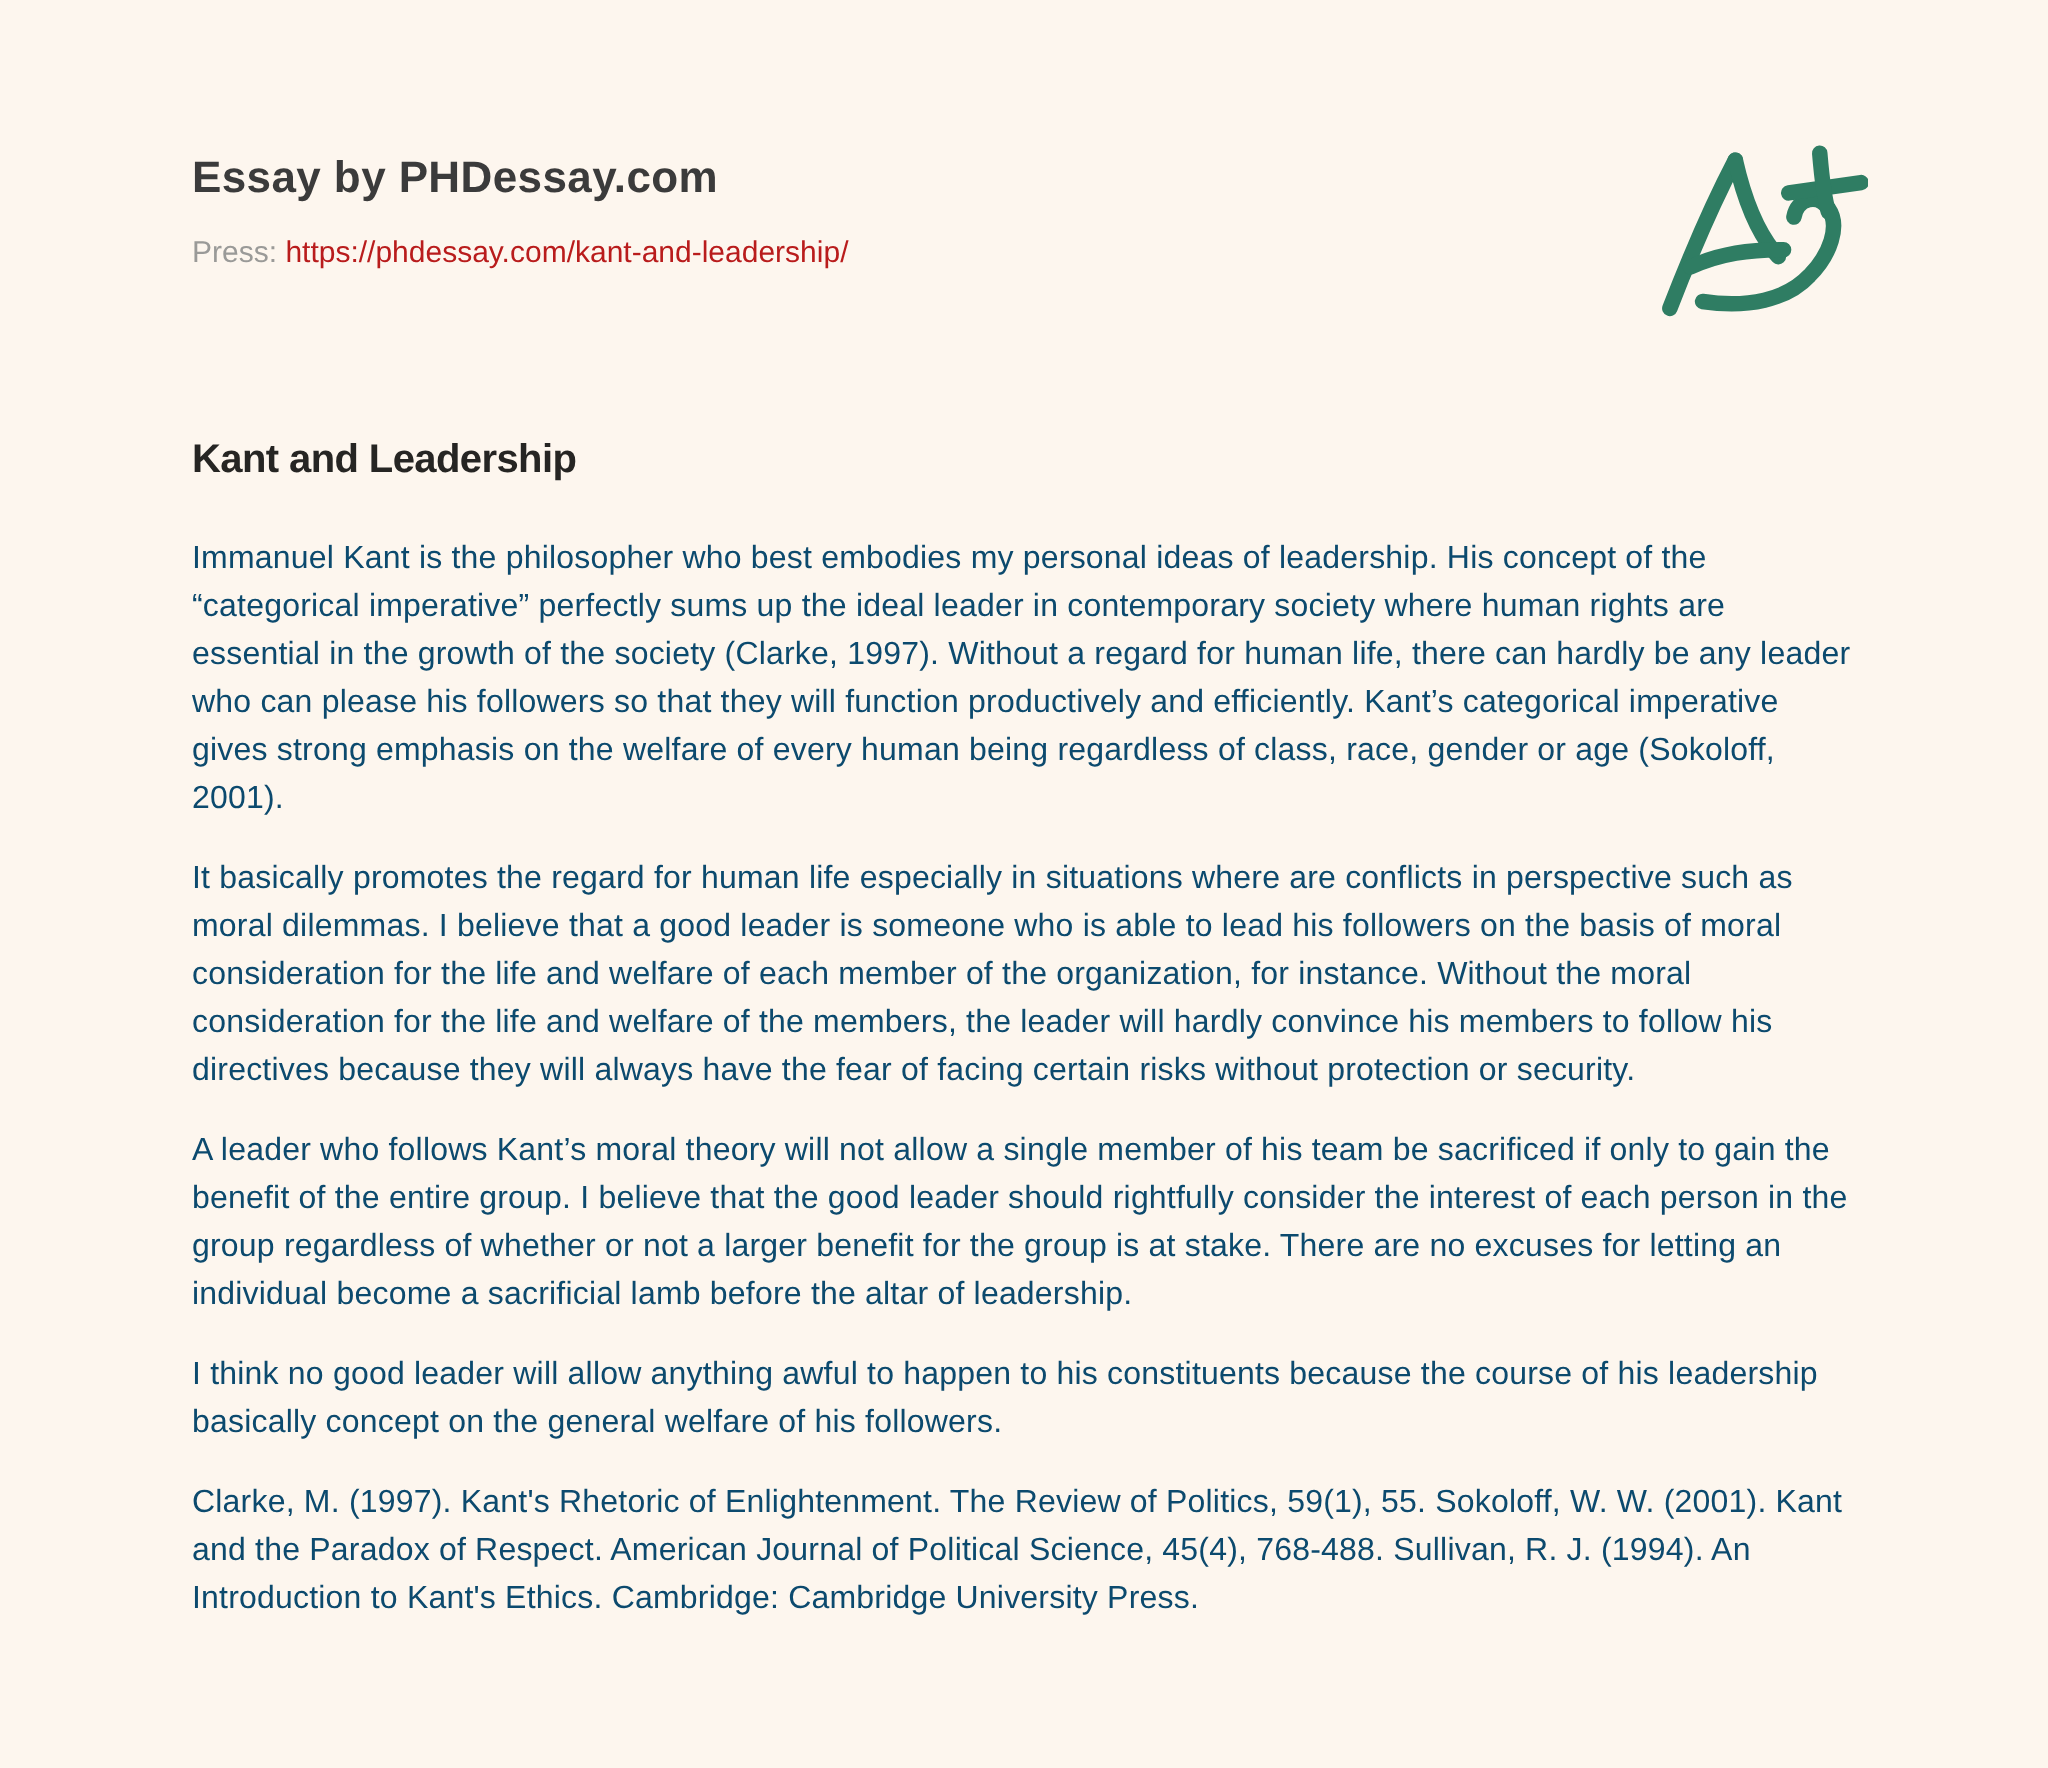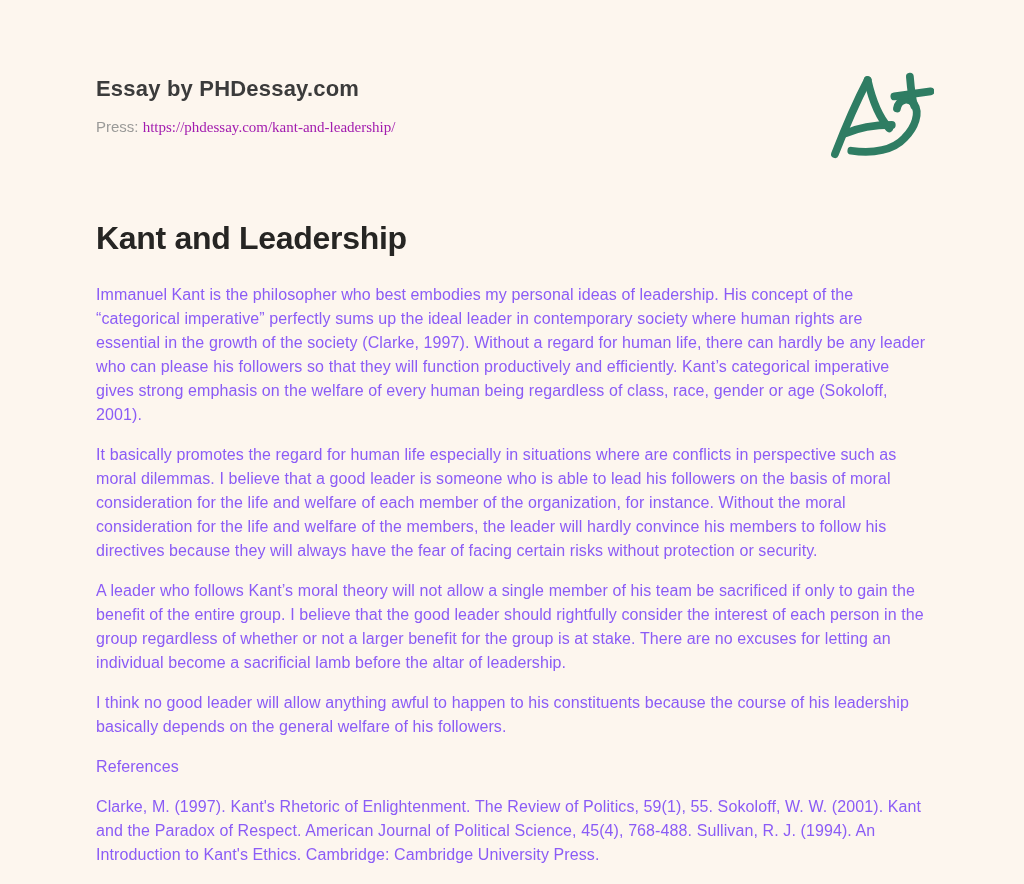--- a/index.html
+++ b/index.html
@@ -24,46 +24,45 @@
     font-weight: 700;
     color: #3b3b3b;
     letter-spacing: 0.2px;
   }
   .source-line {
     margin-top: 16px;
     font-size: 15px;
     color: #9a9a98;
   }
   .source-line a {
-    color: #a21caf;
+    color: #b91c1c;
     text-decoration: none;
-    font-family: Liberation Serif, serif;
   }
   .logo-wrap {
     position: absolute;
     top: 70px;
     right: 90px;
     width: 112px;
     height: 96px;
   }
   .logo-wrap svg { width: 100%; height: 100%; }
   .essay-title {
     margin-top: 84px;
-    font-size: 32px;
+    font-size: 20px;
     font-weight: 700;
     color: #262523;
     letter-spacing: -0.3px;
   }
   .essay-body {
     margin-top: 26px;
   }
   .essay-body p {
     font-size: 16px;
     line-height: 24px;
-    color: #8b5cf6;
+    color: #0c4a6e;
     margin-bottom: 16px;
     letter-spacing: 0.1px;
   }
 </style>
 </head>
 <body>
 
 <div class="page">
 
   <div>
@@ -92,18 +91,17 @@
       </g>
     </svg>
   </div>
 
   <h1 class="essay-title">Kant and Leadership</h1>
 
   <div class="essay-body">
     <p>Immanuel Kant is the philosopher who best embodies my personal ideas of leadership. His concept of the “categorical imperative” perfectly sums up the ideal leader in contemporary society where human rights are essential in the growth of the society (Clarke, 1997). Without a regard for human life, there can hardly be any leader who can please his followers so that they will function productively and efficiently. Kant’s categorical imperative gives strong emphasis on the welfare of every human being regardless of class, race, gender or age (Sokoloff, 2001).</p>
     <p>It basically promotes the regard for human life especially in situations where are conflicts in perspective such as moral dilemmas. I believe that a good leader is someone who is able to lead his followers on the basis of moral consideration for the life and welfare of each member of the organization, for instance. Without the moral consideration for the life and welfare of the members, the leader will hardly convince his members to follow his directives because they will always have the fear of facing certain risks without protection or security.</p>
     <p>A leader who follows Kant’s moral theory will not allow a single member of his team be sacrificed if only to gain the benefit of the entire group. I believe that the good leader should rightfully consider the interest of each person in the group regardless of whether or not a larger benefit for the group is at stake. There are no excuses for letting an individual become a sacrificial lamb before the altar of leadership.</p>
-    <p>I think no good leader will allow anything awful to happen to his constituents because the course of his leadership basically depends on the general welfare of his followers.</p>
-    <p>References</p>
+    <p>I think no good leader will allow anything awful to happen to his constituents because the course of his leadership basically concept on the general welfare of his followers.</p>
     <p>Clarke, M. (1997). Kant's Rhetoric of Enlightenment. The Review of Politics, 59(1), 55. Sokoloff, W. W. (2001). Kant and the Paradox of Respect. American Journal of Political Science, 45(4), 768-488. Sullivan, R. J. (1994). An Introduction to Kant's Ethics. Cambridge: Cambridge University Press.</p>
   </div>
 
 </div>
 
 </body></html>

